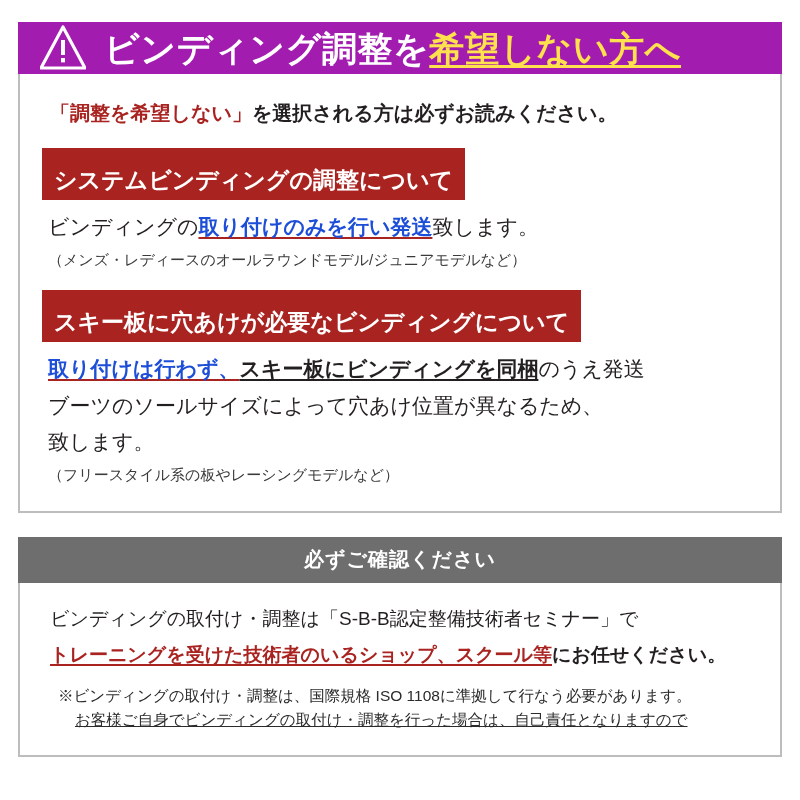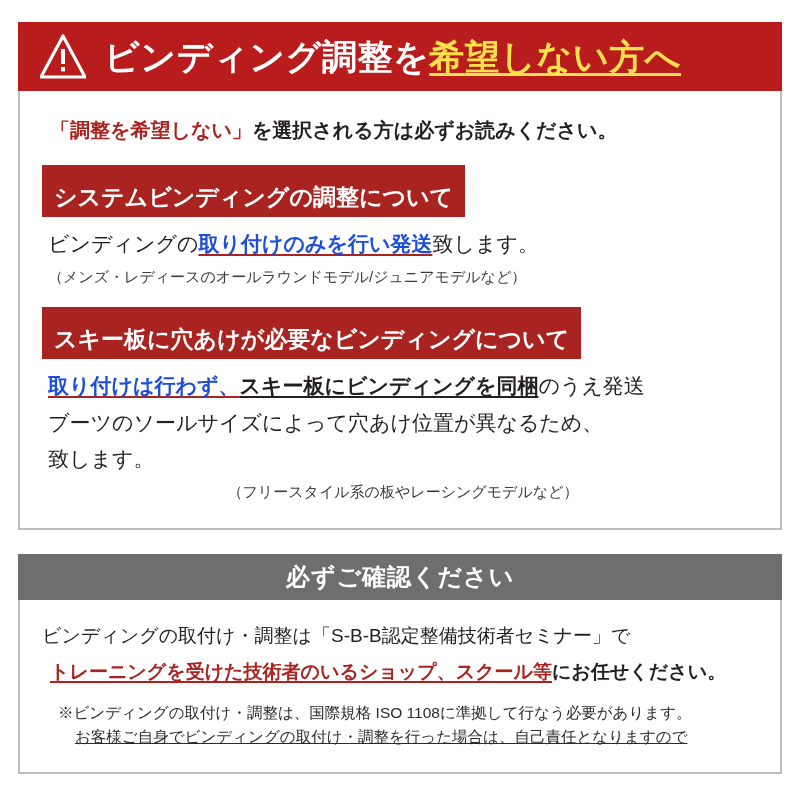--- a/index.html
+++ b/index.html
@@ -21,22 +21,22 @@
     height: 800px;
     background: #ffffff;
     box-sizing: border-box;
     padding: 0 18px;
   }
 
   
   .top-banner {
     position: relative;
     margin-top: 22px;
-    height: 69px;
-    background: #b91c1c;
+    height: 52px;
+    background: #a21caf;
     display: flex;
     align-items: center;
     padding-left: 22px;
     box-sizing: border-box;
   }
   .warn-icon {
     width: 46px;
     height: 46px;
     flex: 0 0 auto;
     margin-right: 18px;
@@ -117,48 +117,48 @@
     text-underline-offset: 3px;
     text-decoration-thickness: 2px;
   }
 
   .note {
     font-size: 15px;
     line-height: 1.4;
     margin: 4px 0 20px 6px;
     color: #3a3a3a;
   }
-  .note.last { margin-bottom: 0; text-align: center; }
+  .note.last { margin-bottom: 0; }
 
   .sec2-space { margin-top: 16px; }
 
   
   .gray-banner {
     margin-top: 24px;
     height: 46px;
     background: #6e6e6e;
     color: #ffffff;
-    font-size: 24px;
+    font-size: 20px;
     font-weight: bold;
     display: flex;
     align-items: center;
     justify-content: center;
     letter-spacing: 1px;
   }
 
   .bottom-box {
     border: 2px solid #bdbdbd;
     border-top: none;
     box-sizing: border-box;
     padding: 20px 22px 22px 22px;
   }
   .b-line1 {
     font-size: 19px;
     line-height: 1.5;
-    margin: 2px 0 8px 0;
+    margin: 2px 0 8px 8px;
   }
   .b-line2 {
     font-size: 19px;
     line-height: 1.5;
     margin: 0 0 14px 8px;
     font-weight: bold;
   }
   .b-line2 .ul-red {
     color: #a92421;
     text-decoration: underline;

